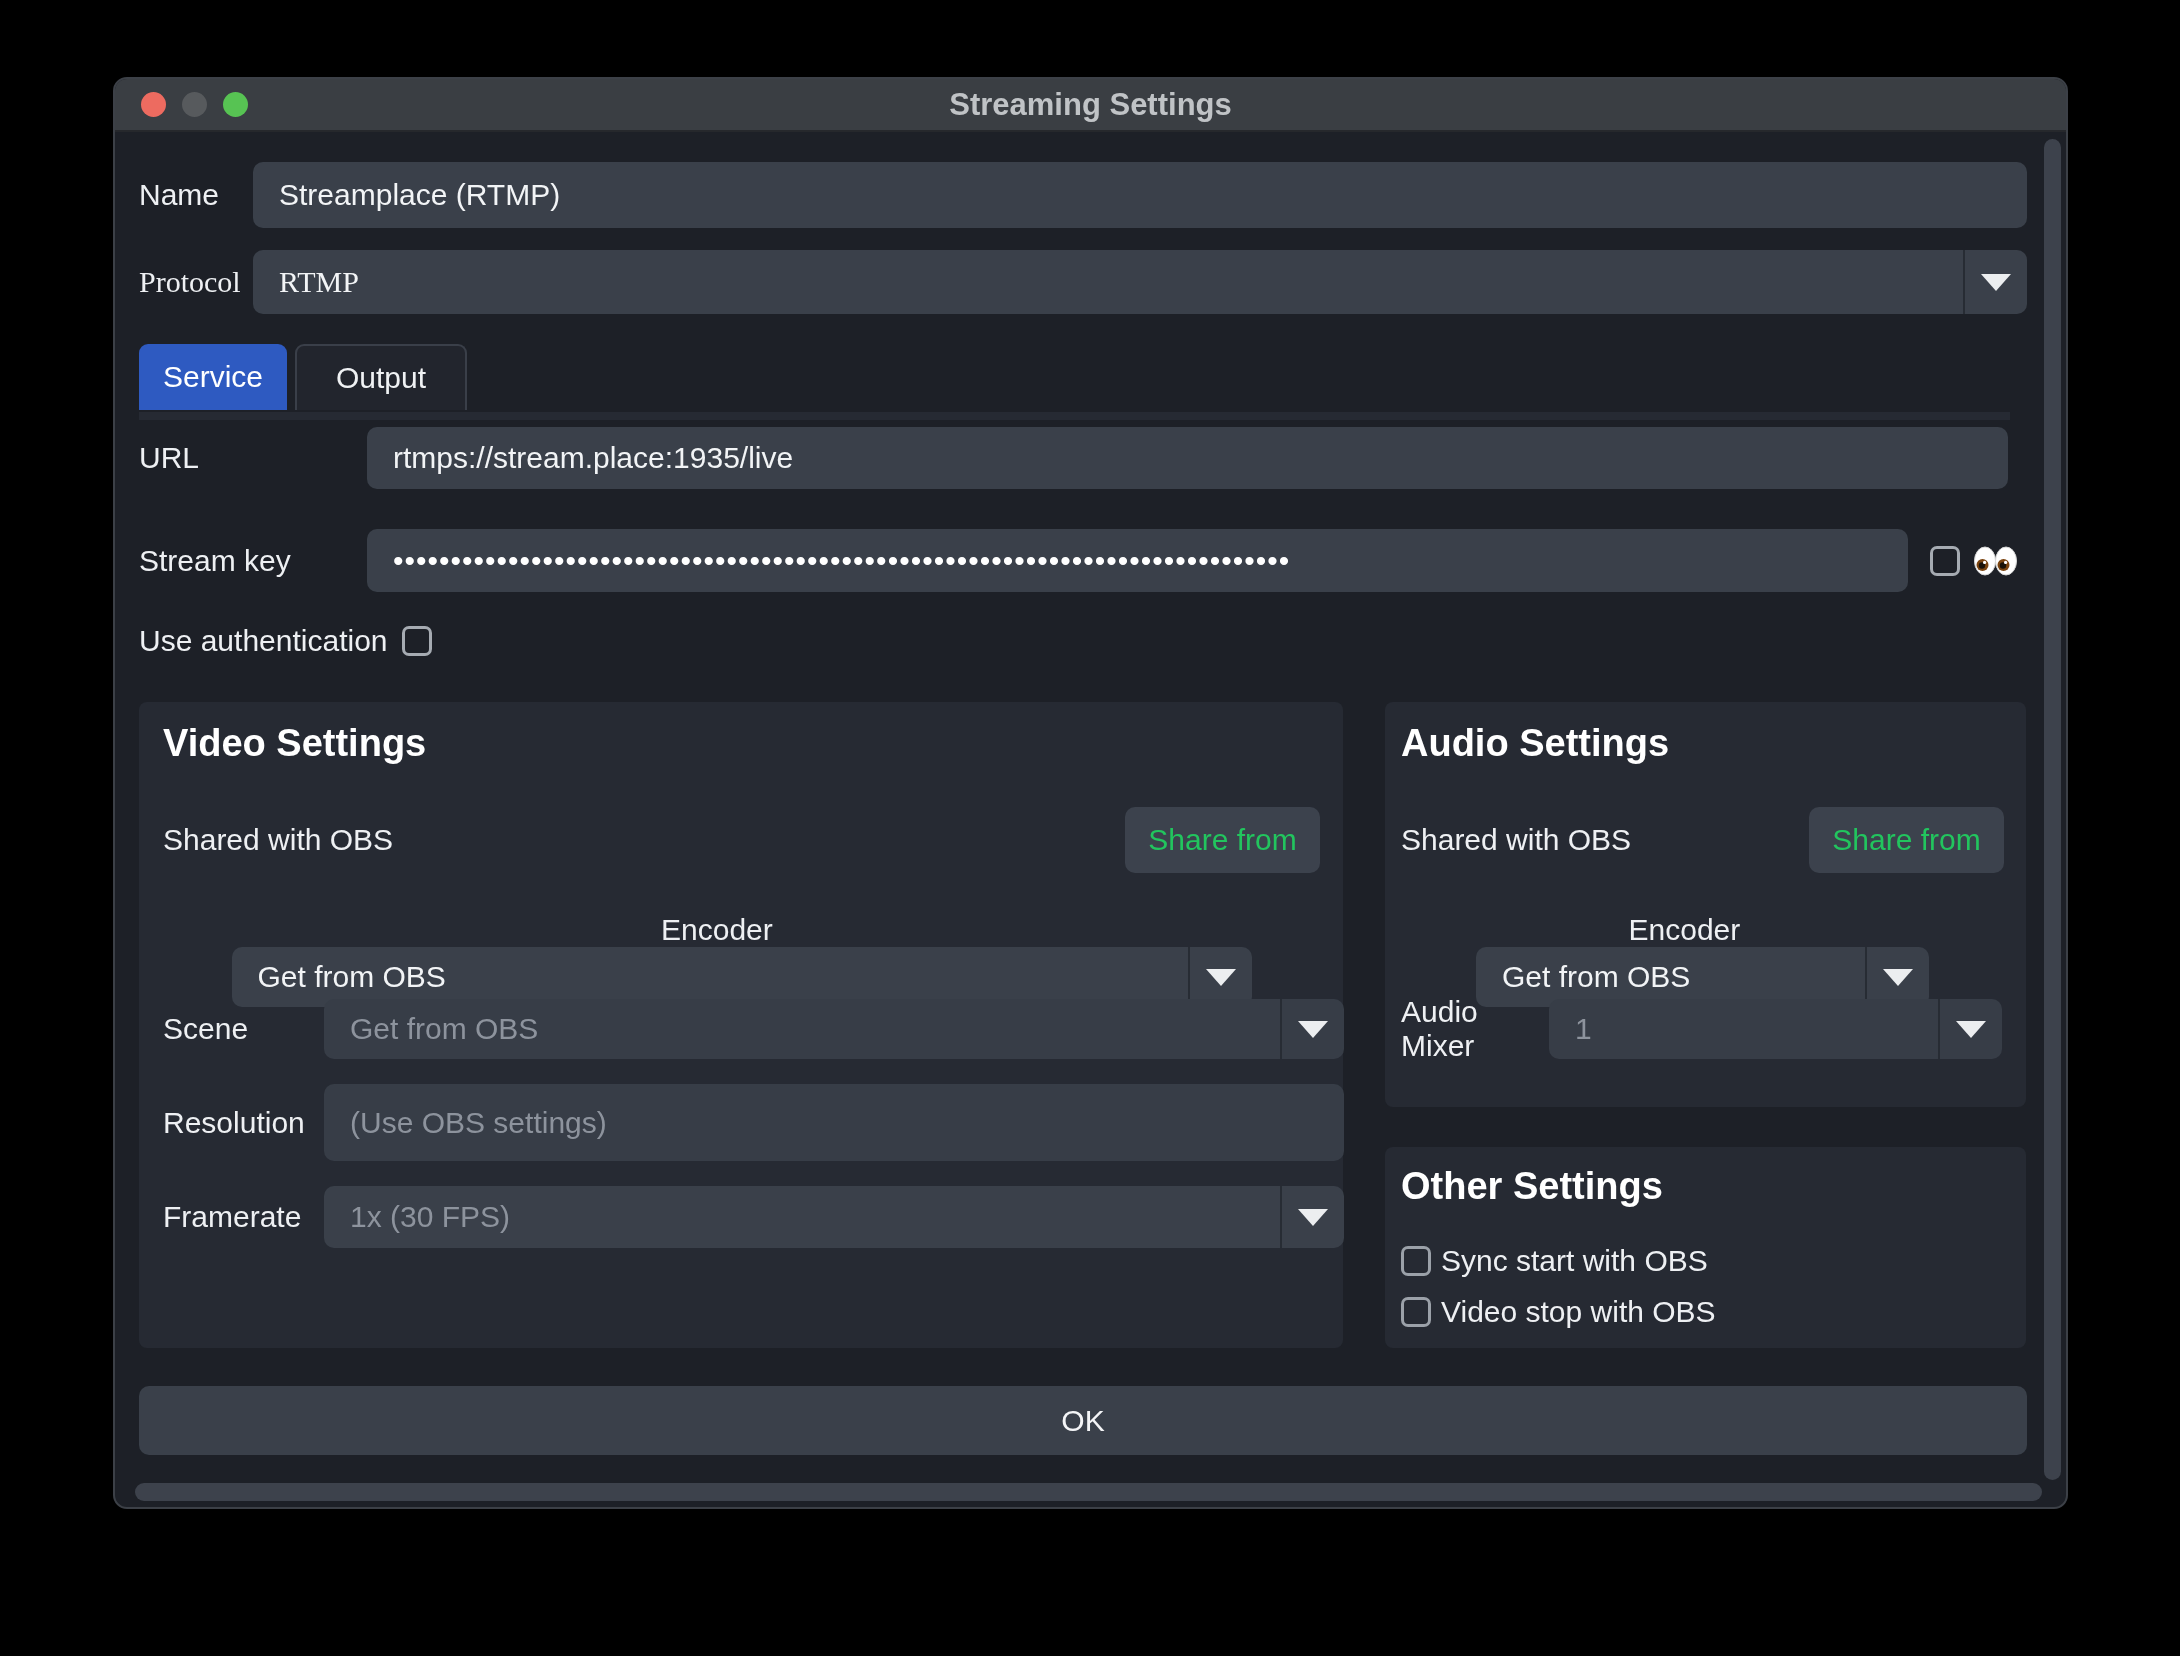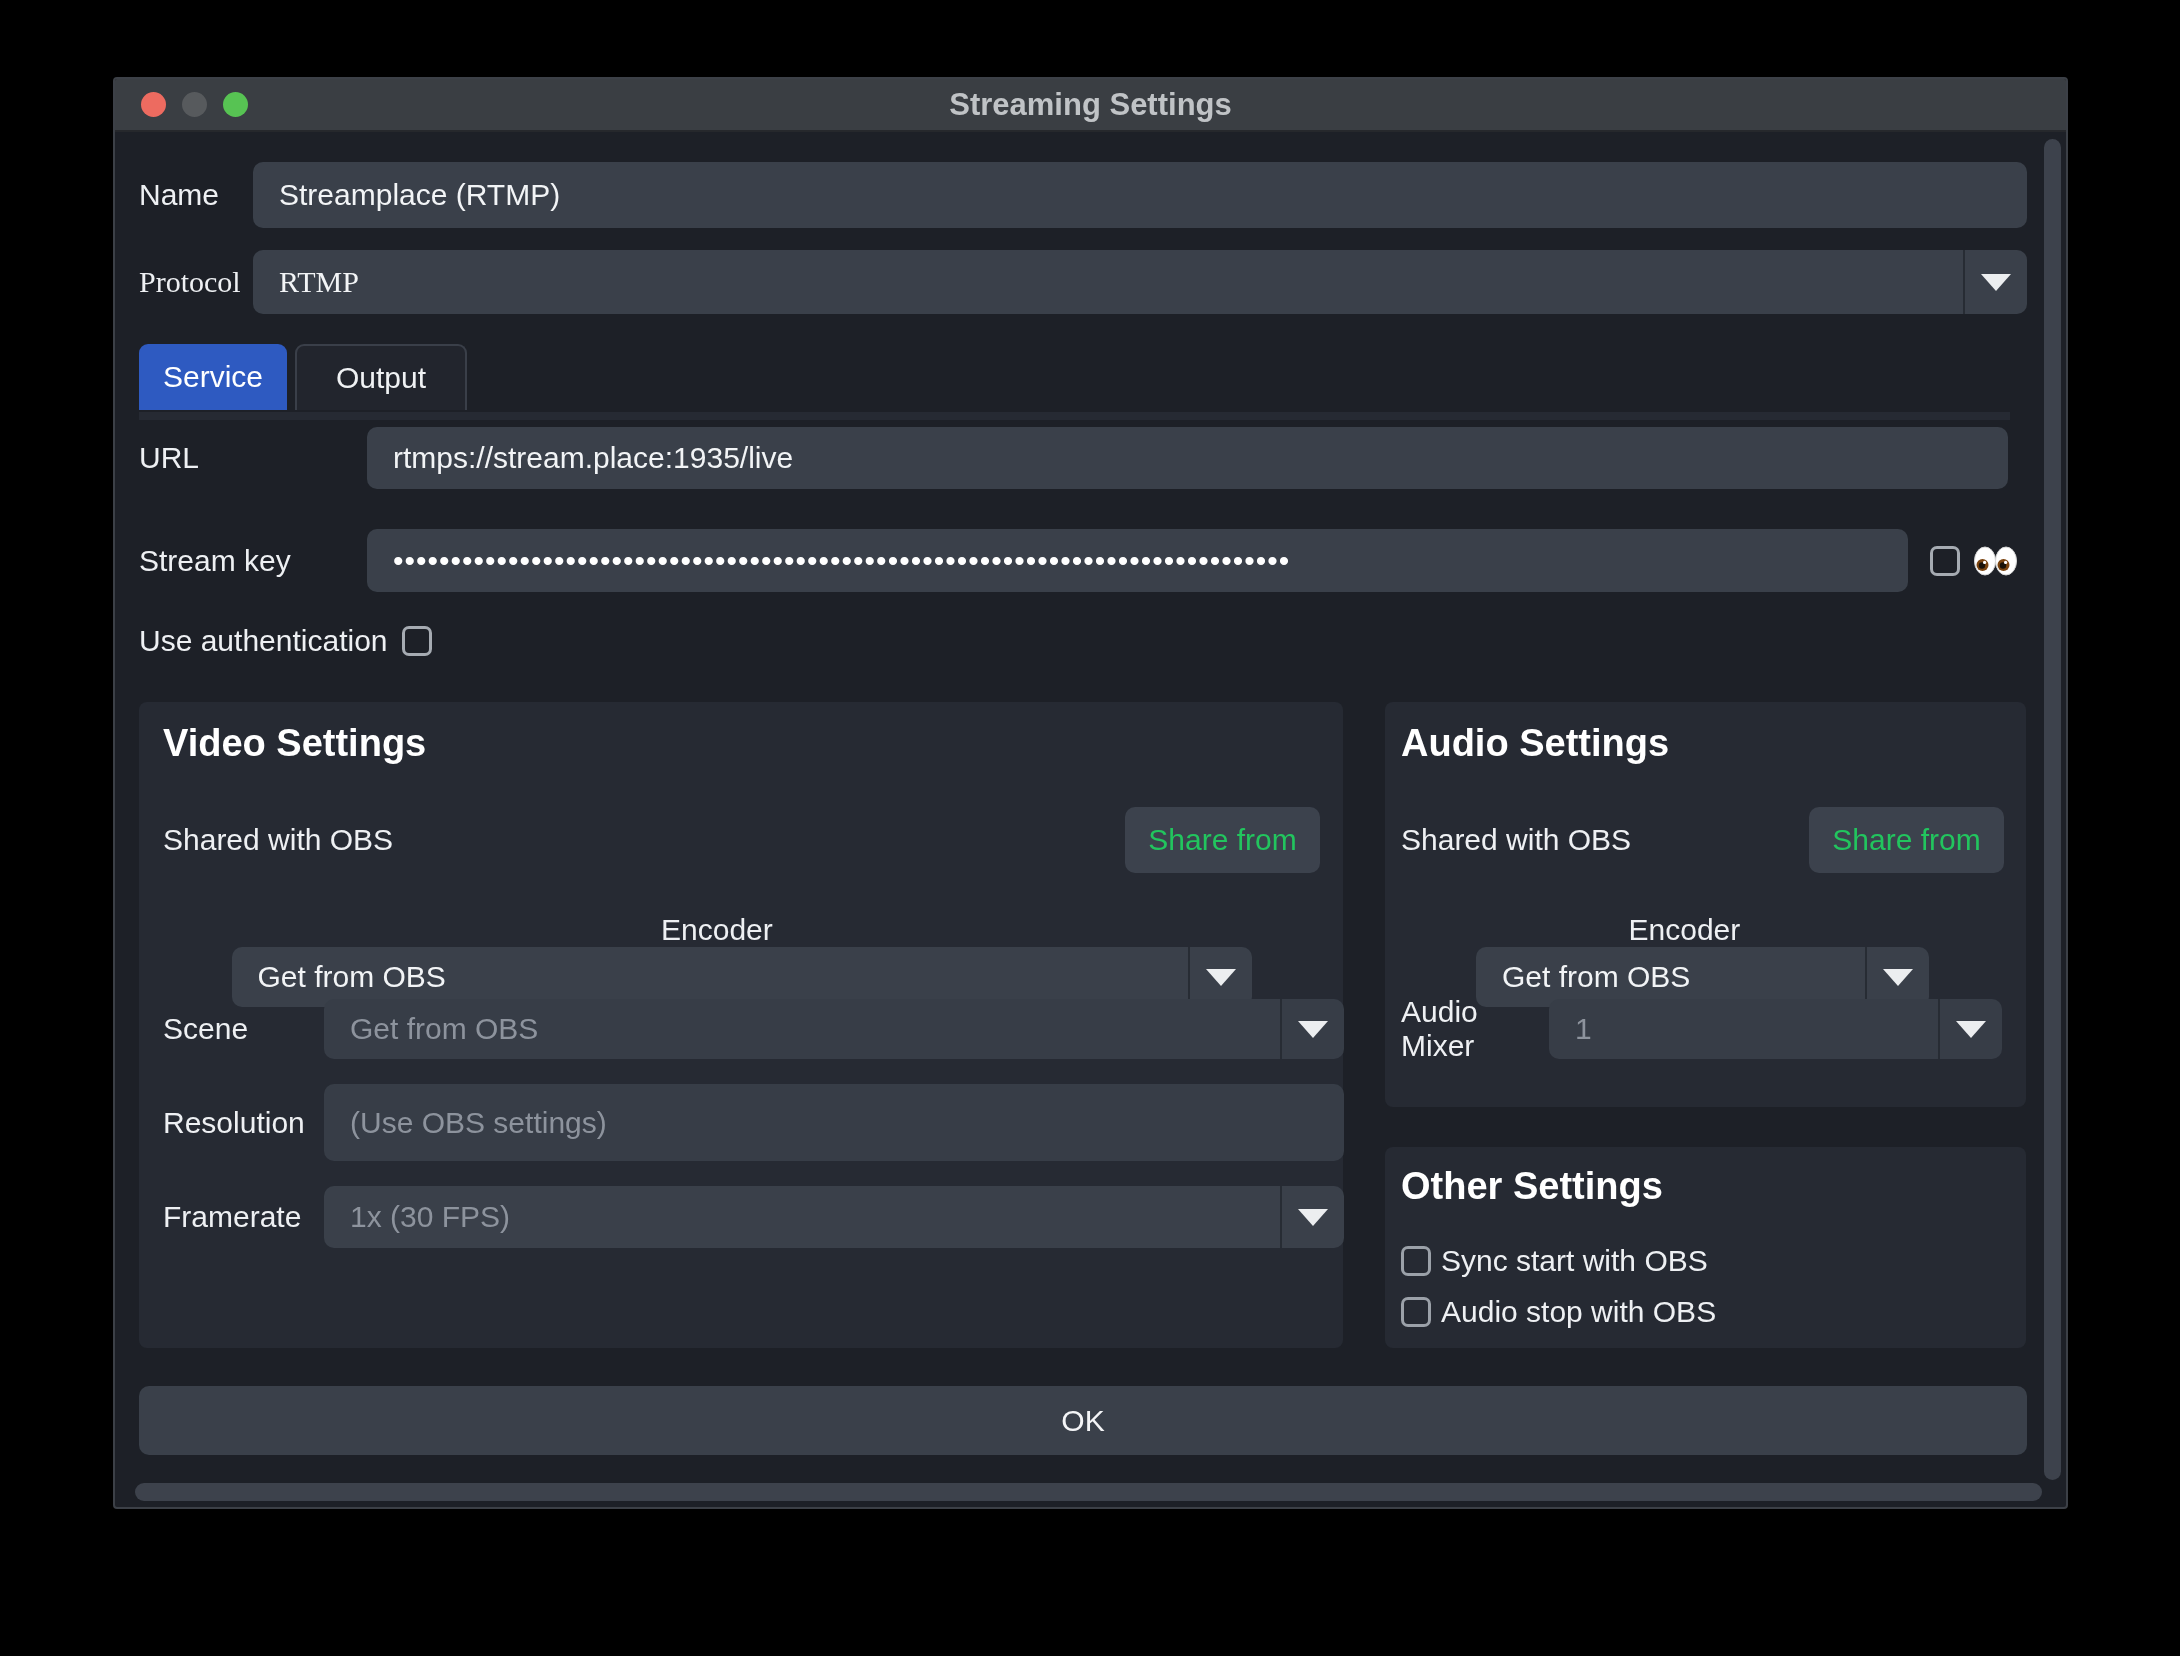--- a/index.html
+++ b/index.html
@@ -1,20 +1,20 @@
 <!DOCTYPE html>
 <html><head>
 <meta charset="utf-8">
 <style>
   * { margin:0; padding:0; box-sizing:border-box; }
   html,body { width:2180px; height:1656px; background:#000; font-family:"Liberation Sans", sans-serif; }
 
   .window {
     position:absolute; left:113px; top:77px; width:1955px; height:1432px;
-    background:#1d2027; border-radius:4px; border:2px solid #3c4047; overflow:hidden;
+    background:#1d2027; border-radius:14px; border:2px solid #3c4047; overflow:hidden;
   }
   .titlebar {
     position:relative; height:53px; background:#3a3e43; border-bottom:2px solid #26282c;
     display:flex; align-items:center; justify-content:center;
   }
   .traffic { position:absolute; left:26px; top:0; height:100%; display:flex; align-items:center; gap:16px; }
   .light { width:25px; height:25px; border-radius:50%; }
   .light.red { background:#ed6b60; }
   .light.gray { background:#575a5d; }
   .light.green { background:#57c353; }
@@ -254,21 +254,21 @@
 
         <div class="panel other-panel">
           <div class="panel-title">Other Settings</div>
 
           <div class="check-row cr1">
             <span class="checkbox"></span>
             <div class="label">Sync start with OBS</div>
           </div>
           <div class="check-row cr2">
             <span class="checkbox"></span>
-            <div class="label">Audio stop with OBS</div>
+            <div class="label">Video stop with OBS</div>
           </div>
         </div>
       </div>
 
     </div>
 
     <div class="ok-btn">OK</div>
 
   </div>
 

